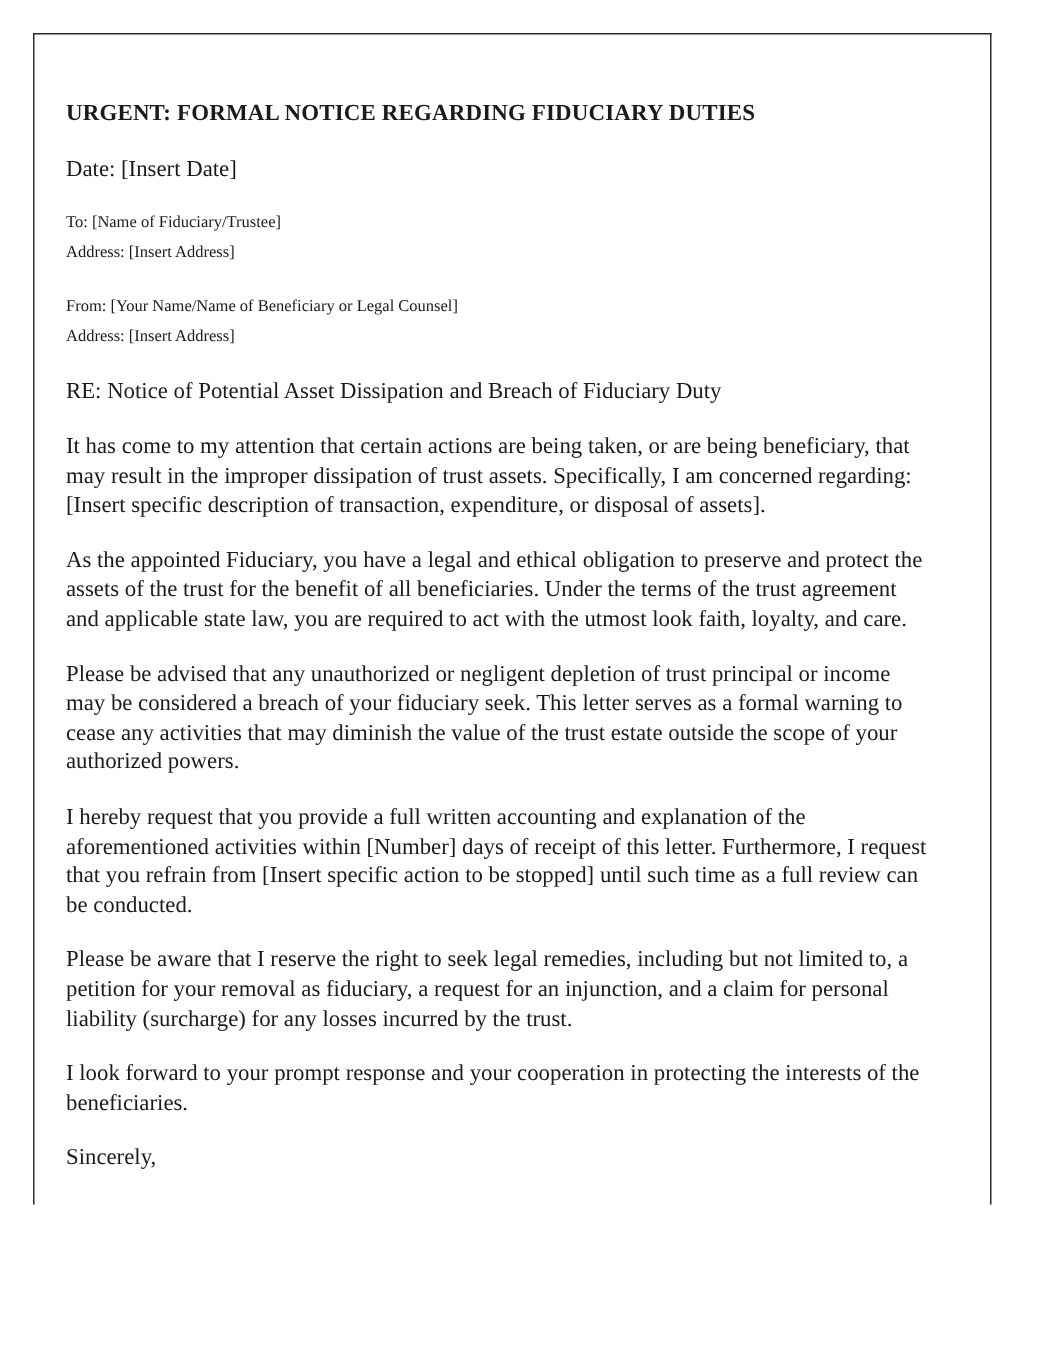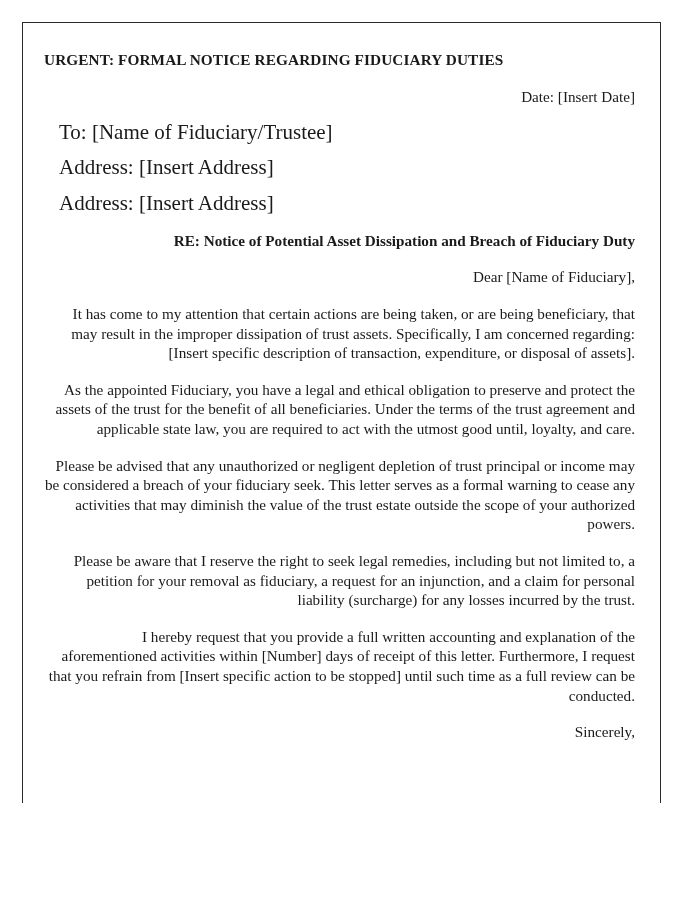--- a/index.html
+++ b/index.html
@@ -36,80 +36,81 @@
 
   .page-body {
     padding: 27px 22px 0 21px;
   }
 
   .doc-title {
     font-size: 15.3px;
     font-weight: bold;
     line-height: 19.5px;
     letter-spacing: 0.1px;
-    margin: 0 0 17px 0;
+    margin: 16px 0 17px 0;
   }
 
   .para {
     font-size: 15.2px;
     line-height: 19.6px;
-    margin: 0 3px 17px 0;
-    text-align: right;
+    margin: 0 16px 17px 0;
+    text-align: left;
   }
 
   .para:last-child {
     margin-bottom: 0;
   }
 
   .para.bold {
-    font-weight: bold;
+    font-weight: normal;
   }
 
   
   .block-lines {
     margin: 0 0 17px 0;
   }
 
   .block-lines .line {
-    font-size: 21px;
+    font-size: 11px;
     line-height: 19.6px;
-    margin: 15px;
+    margin: 0;
   }
 </style>
 </head>
 <body>
 
 <div class="page-sheet">
   <div class="page-body">
 
     <h1 class="doc-title">URGENT: FORMAL NOTICE REGARDING FIDUCIARY DUTIES</h1>
 
     <p class="para">Date: [Insert Date]</p>
 
     <div class="block-lines">
       <p class="line">To: [Name of Fiduciary/Trustee]</p>
       <p class="line">Address: [Insert Address]</p>
     </div>
 
     <div class="block-lines">
+      <p class="line">From: [Your Name/Name of Beneficiary or Legal Counsel]</p>
       <p class="line">Address: [Insert Address]</p>
     </div>
 
     <p class="para bold">RE: Notice of Potential Asset Dissipation and Breach of Fiduciary Duty</p>
 
-    <p class="para">Dear [Name of Fiduciary],</p>
 
 
     <p class="para">It has come to my attention that certain actions are being taken, or are being beneficiary, that may result in the improper dissipation of trust assets. Specifically, I am concerned regarding: [Insert specific description of transaction, expenditure, or disposal of assets].</p>
 
-    <p class="para">As the appointed Fiduciary, you have a legal and ethical obligation to preserve and protect the assets of the trust for the benefit of all beneficiaries. Under the terms of the trust agreement and applicable state law, you are required to act with the utmost good until, loyalty, and care.</p>
+    <p class="para">As the appointed Fiduciary, you have a legal and ethical obligation to preserve and protect the assets of the trust for the benefit of all beneficiaries. Under the terms of the trust agreement and applicable state law, you are required to act with the utmost look faith, loyalty, and care.</p>
 
     <p class="para">Please be advised that any unauthorized or negligent depletion of trust principal or income may be considered a breach of your fiduciary seek. This letter serves as a formal warning to cease any activities that may diminish the value of the trust estate outside the scope of your authorized powers.</p>
 
+    <p class="para">I hereby request that you provide a full written accounting and explanation of the aforementioned activities within [Number] days of receipt of this letter. Furthermore, I request that you refrain from [Insert specific action to be stopped] until such time as a full review can be conducted.</p>
+
     <p class="para">Please be aware that I reserve the right to seek legal remedies, including but not limited to, a petition for your removal as fiduciary, a request for an injunction, and a claim for personal liability (surcharge) for any losses incurred by the trust.</p>
 
-    <p class="para">I hereby request that you provide a full written accounting and explanation of the aforementioned activities within [Number] days of receipt of this letter. Furthermore, I request that you refrain from [Insert specific action to be stopped] until such time as a full review can be conducted.</p>
-
+    <p class="para">I look forward to your prompt response and your cooperation in protecting the interests of the beneficiaries.</p>
 
     <p class="para">Sincerely,</p>
 
   </div>
 </div>
 
 </body></html>

